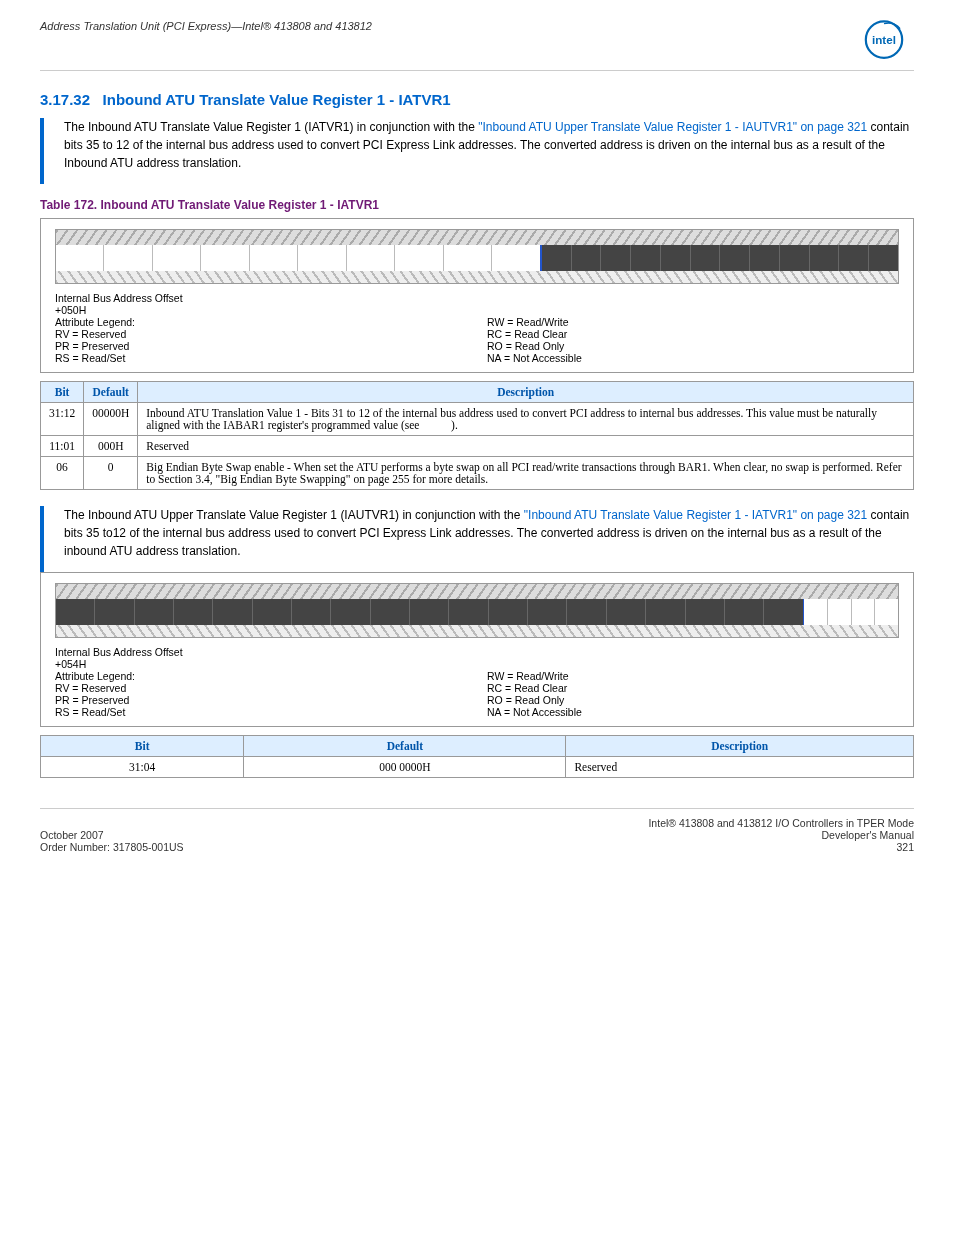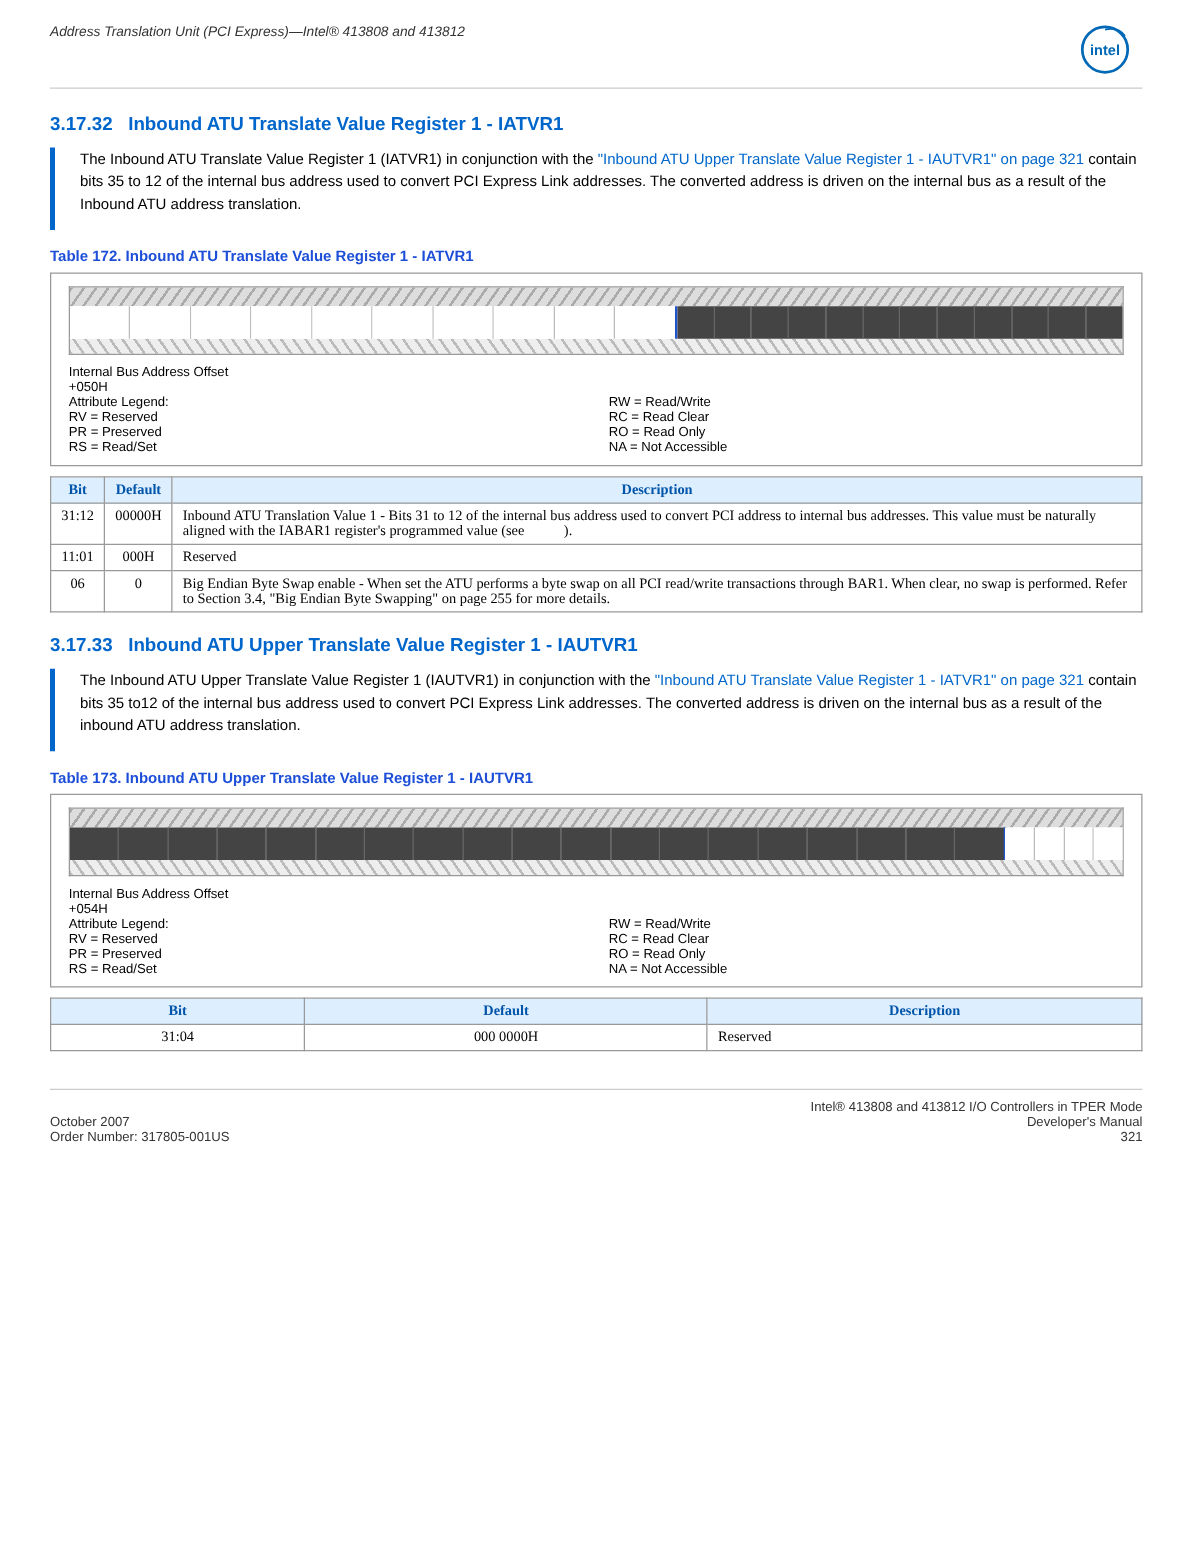--- a/index.html
+++ b/index.html
@@ -39,21 +39,21 @@
       font-size: 12px;
       line-height: 1.5;
       margin-left: 80px;
       margin-bottom: 12px;
     }
     .body-text a, .link-text {
       color: #0066cc;
       text-decoration: none;
     }
     .table-caption {
-      color: #1d4ed8;
+      color: #701a75;
       font-weight: bold;
       font-size: 12px;
       margin: 14px 0 6px 0;
     }
     
     .register-diagram {
       border: 1px solid #999;
       padding: 10px 14px 8px 14px;
       margin-bottom: 8px;
       background: #fff;
@@ -231,33 +231,28 @@
         <tr>
           <td>06</td>
           <td>0</td>
           <td>Big Endian Byte Swap enable - When set the ATU performs a byte swap on all PCI read/write transactions through BAR1. When clear, no swap is performed. Refer to Section 3.4, "Big Endian Byte Swapping" on page 255 for more details.</td>
         </tr>
       </tbody>
   </table>
 </div>
 
 <div>
-  <div class="section-heading">
-    <span>3.17.33</span>&nbsp;&nbsp;
-    <span>Inbound ATU Upper Translate Value Register 1 - IAUTVR1</span>
-  </div>
 
   <div class="section-with-bar">
     <div class="left-blue-bar"></div>
     <div class="body-text" style="margin-left:20px;">
       <span>The Inbound ATU Upper Translate Value Register 1 (IAUTVR1) in conjunction with the </span><a class="link-text">"Inbound ATU Translate Value Register 1 - IATVR1" on page 321</a><span> contain bits 35 to12 of the internal bus address used to convert PCI Express Link addresses. The converted address is driven on the internal bus as a result of the inbound ATU address translation.</span>
     </div>
   </div>
 
-  <div class="table-caption">Table 173.   Inbound ATU Upper Translate Value Register 1 - IAUTVR1</div>
 
   <div class="register-diagram">
     <div class="reg-visual">
       <div style="width:100%; height:16px; background: repeating-linear-gradient(-55deg,#aaa,#aaa 2px,#ddd 2px,#ddd 8px); border:1px solid #999; border-bottom:none;"></div>
       <div style="display:flex; width:100%; height:26px; border:1px solid #999; border-top:none; border-bottom:none;">
 
         <div style="display:flex; flex:4; height:100%;">
           <div style="flex:1;border-right:0.5px solid #666;background:#444;"></div>
           <div style="flex:1;border-right:0.5px solid #666;background:#444;"></div>
           <div style="flex:1;border-right:0.5px solid #666;background:#444;"></div>

